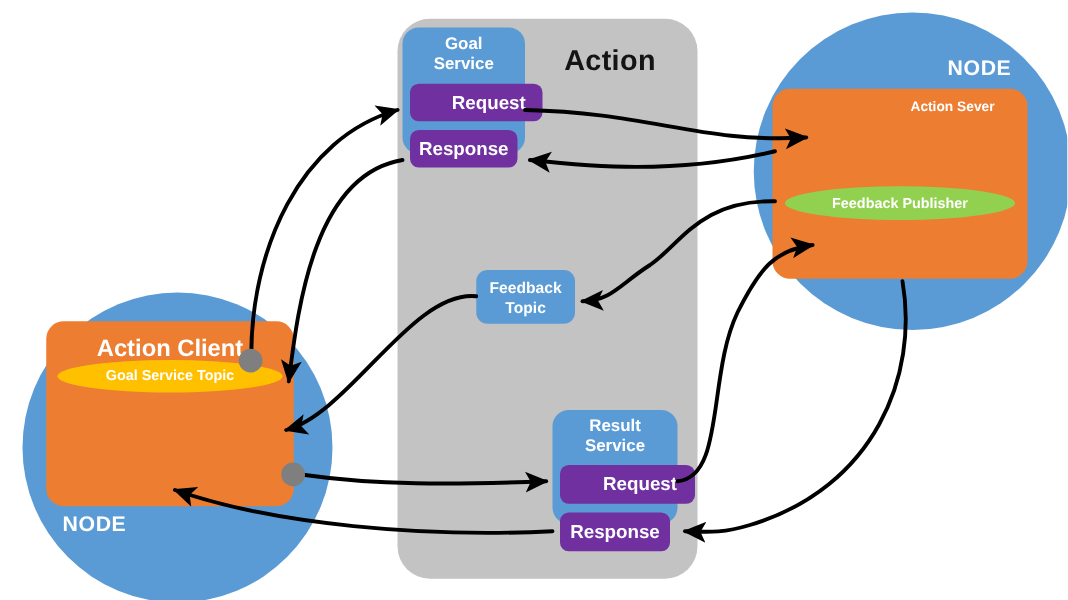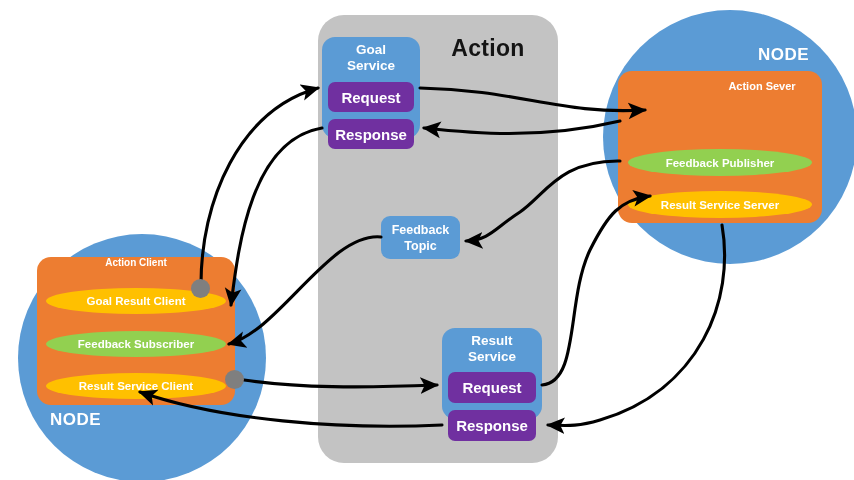--- a/index.html
+++ b/index.html
@@ -65,23 +65,23 @@
     border-radius: 14px;
     z-index: 3;
   }
   #client-box { left: 37px; top: 257px; width: 198px; height: 148px; }
   #server-box { left: 618px; top: 71px; width: 204px; height: 152px; }
   .role-title {
     position: absolute;
     width: 100%;
     text-align: center;
     color: #ffffff;
-    font-size: 10px;
-    font-weight: bold;
-    top: 0;
+    font-size: 19px;
+    font-weight: bold;
+    top: 12px;
   }
   #server-box .role-title { font-size: 11px; top: 9px; padding-left: 42px; }
   .pill {
     position: absolute;
     border-radius: 50%;
     display: flex;
     align-items: center;
     justify-content: center;
     color: #ffffff;
     font-size: 11.5px;
@@ -97,21 +97,21 @@
   #server-box .pill { left: 10px; width: 184px; height: 27px; }
   #server-pill-goal     { top: 35px; }
   #server-pill-feedback { top: 78px; }
   #server-pill-result   { top: 120px; }
   .svc-box {
     position: absolute;
     background: #5b9bd5;
     border-radius: 13px;
     z-index: 4;
   }
-  #goal-service   { left: 322px; top: 37px;  width: 98px;  height: 101px; }
+  #goal-service   { left: 322px; top: 22px;  width: 98px;  height: 101px; }
   #result-service { left: 442px; top: 328px; width: 100px; height: 91px; }
   .svc-title {
     position: absolute;
     width: 100%;
     text-align: center;
     color: #ffffff;
     font-size: 13.5px;
     font-weight: bold;
     line-height: 16px;
     top: 5px;
@@ -124,21 +124,21 @@
     display: flex;
     align-items: center;
     justify-content: center;
     color: #ffffff;
     font-size: 15px;
     font-weight: bold;
     left: 6px;
     width: calc(100% - 12px);
     height: 30px;
   }
-  .msg-box.req { top: 45px; }
+  .msg-box.req { top: 45px; padding-left: 20px; }
   .msg-box.res { top: 82px; }
   #result-service .msg-box { height: 31px; }
   #result-service .msg-box.req { top: 44px; }
   #result-service .msg-box.res { top: 82px; }
   .topic-box {
     position: absolute;
     left: 381px; top: 216px;
     width: 79px; height: 43px;
     background: #5b9bd5;
     border-radius: 9px;
@@ -199,32 +199,29 @@
 
       <path d="M442,425 C340,430 220,420 140,392"></path>
     </g>
   </svg>
 
   <div class="node-circle" id="client-circle"></div>
   <div class="node-label" id="client-node-label">NODE</div>
 
   <div class="role-box" id="client-box">
     <div class="role-title">Action Client</div>
-    <div class="pill yellow" id="client-pill-goal">Goal Result Client</div>
-    <div class="pill green" id="client-pill-feedback">Feedback Subscriber</div>
-    <div class="pill yellow" id="client-pill-result">Result Service Client</div>
+    <div class="pill yellow" id="client-pill-goal">Goal Service Topic</div>
   </div>
 
   <div class="node-circle" id="server-circle"></div>
   <div class="node-label" id="server-node-label">NODE</div>
 
   <div class="role-box" id="server-box">
     <div class="role-title">Action Sever</div>
     <div class="pill green" id="server-pill-feedback">Feedback Publisher</div>
-    <div class="pill yellow" id="server-pill-result">Result Service Server</div>
   </div>
 
   <div class="svc-box" id="goal-service">
     <div class="svc-title">
       <span>Goal</span>
       <span>Service</span>
     </div>
     <div class="msg-box req">Request</div>
     <div class="msg-box res">Response</div>
   </div>

